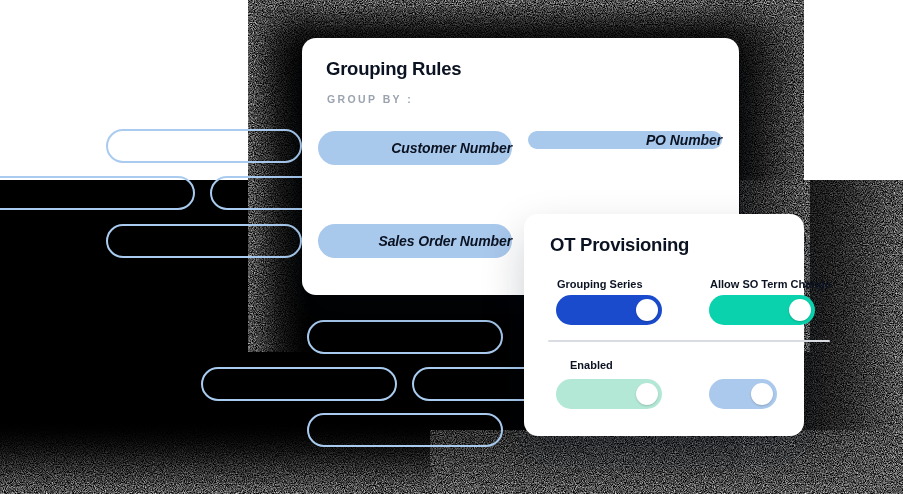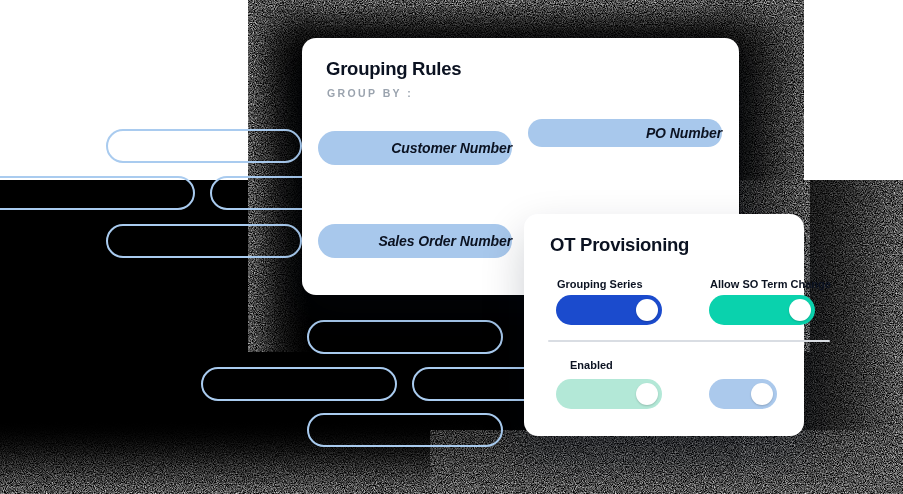--- a/index.html
+++ b/index.html
@@ -63,21 +63,21 @@
     font-weight:bold;
     color:#0b1221;
     letter-spacing:-0.25px;
     white-space:nowrap;
   }
   #grouping-title{ left:24px; top:20px; }
   #ot-title{ left:26px; top:20px; }
 
   .group-by-label{
     position:absolute;
-    left:25px; top:49px;
+    left:25px; top:55px;
     font-size:10.5px;
     font-weight:bold;
     letter-spacing:2.4px;
     color:#9aa3ae;
     white-space:nowrap;
   }
 
   
   .tag{
     position:absolute;
@@ -196,21 +196,21 @@
   <div class="opill" style="left:307px;top:413px;width:196px;height:34px;"></div>
 
   <div class="card" id="card-grouping">
     <div class="card-title" id="grouping-title">Grouping Rules</div>
     <div class="group-by-label">GROUP  BY :</div>
   </div>
 
   <div class="tag" style="left:318px;top:131px;width:194px;height:34px;">
     <span>Customer Number</span>
   </div>
-  <div class="tag" style="left:528px;top:119px;width:194px;height:28px;">
+  <div class="tag" style="left:528px;top:131px;width:194px;height:18px;">
     <span>PO Number</span>
   </div>
   <div class="tag" style="left:318px;top:224px;width:194px;height:34px;">
     <span>Sales Order Number</span>
   </div>
 
   <div class="card" id="card-ot">
     <div class="card-title" id="ot-title">OT Provisioning</div>
   </div>
 

